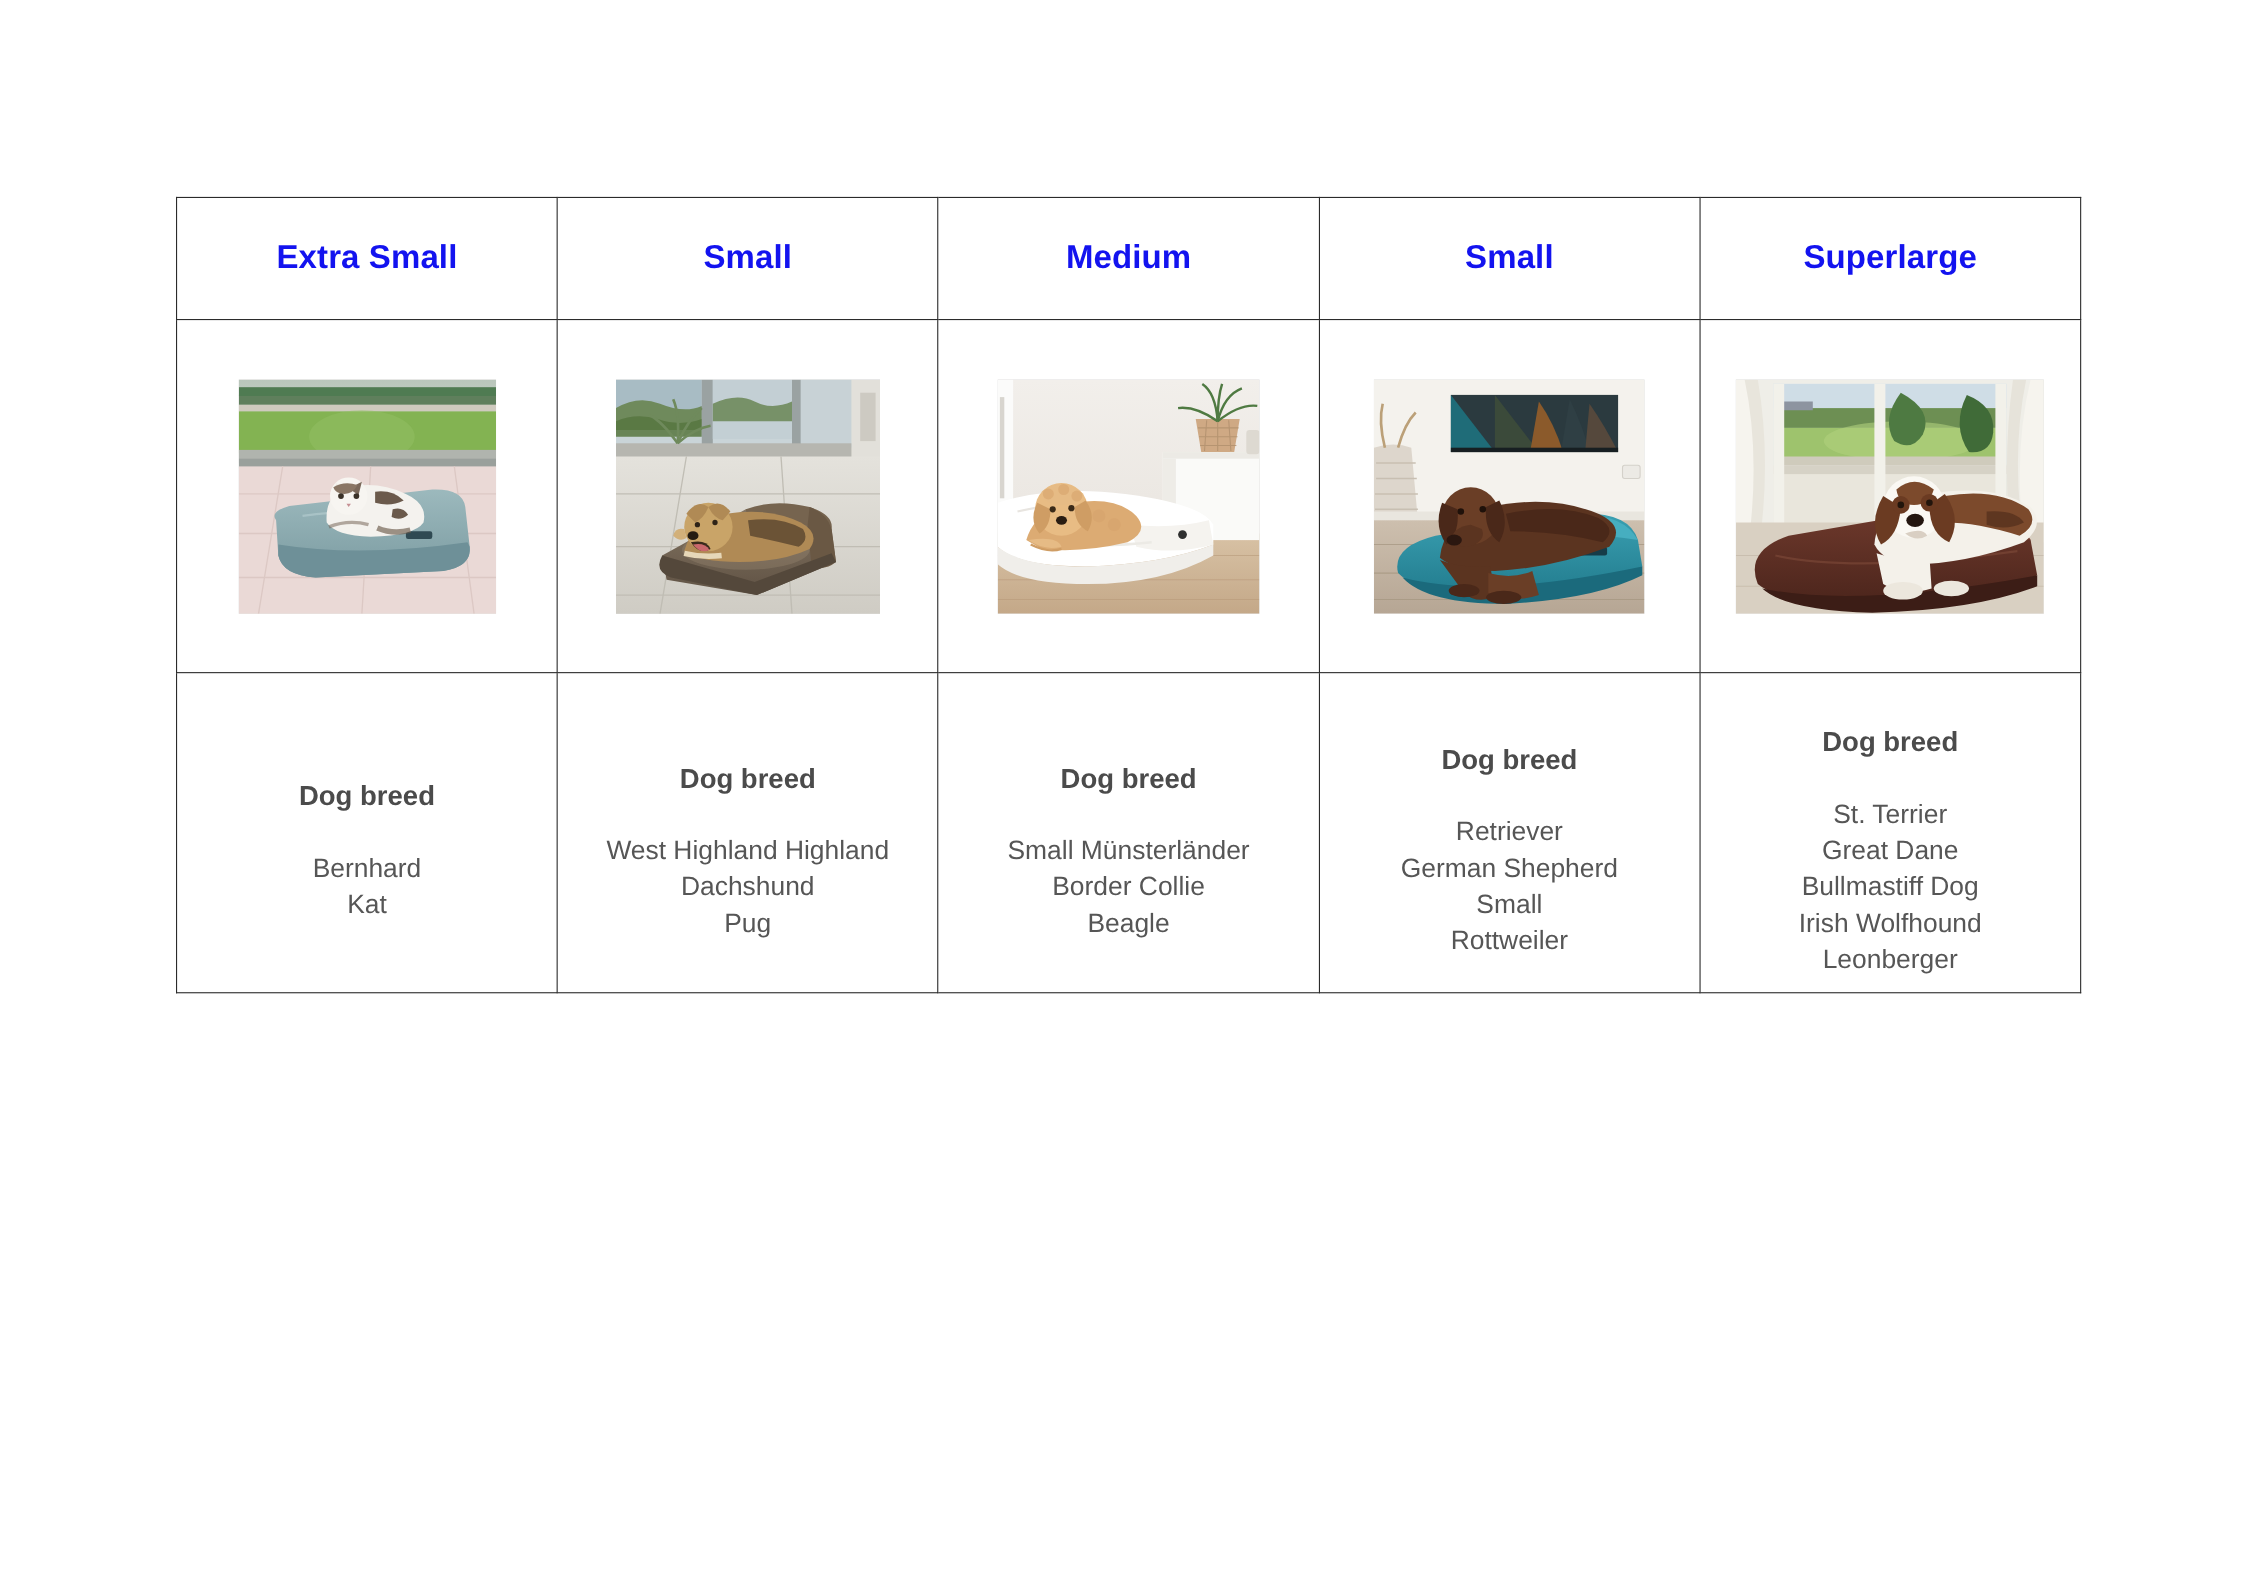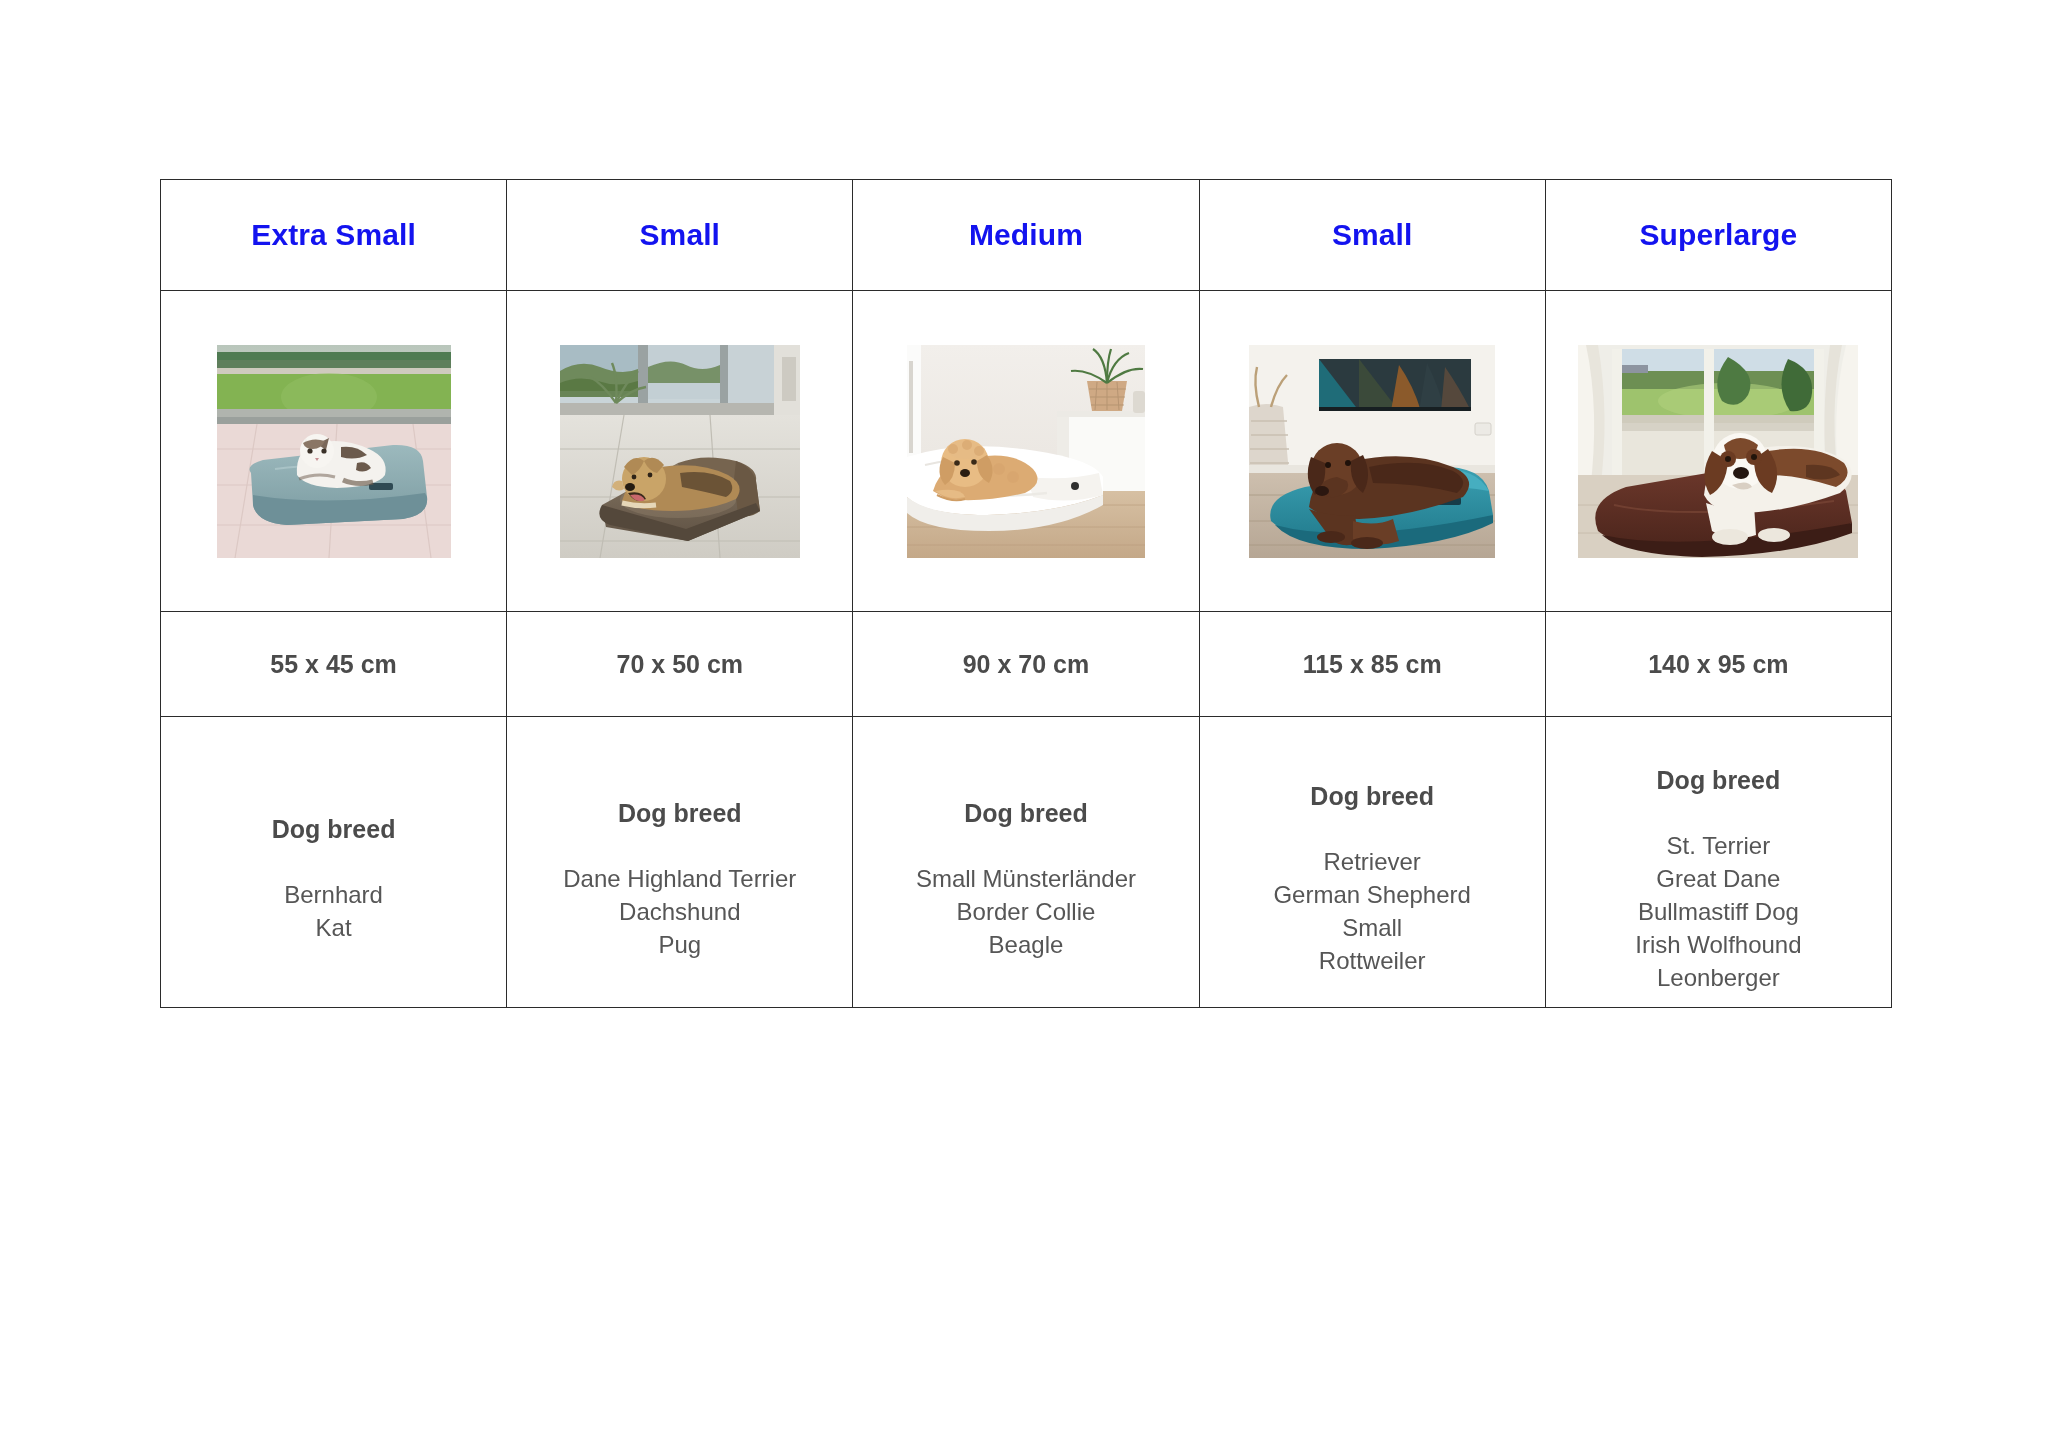--- a/index.html
+++ b/index.html
@@ -453,53 +453,36 @@
                 <path d="M154 140 q10 8 20 2 q-4 -8 -20 -2 Z" fill="#d9cfc3"></path>
                 <path d="M128 158 q22 8 48 2 l2 30 q-26 8 -44 -4 Z" fill="#f4f1ea"></path>
                 <ellipse cx="152" cy="192" rx="18" ry="8" fill="#ece7dd"></ellipse>
                 <ellipse cx="196" cy="190" rx="16" ry="7" fill="#ece7dd"></ellipse>
               </svg>
             </div>
           </div>
         </td>
       </tr>
 
-      <tr>
-        <td class="dim-cell">
-          <div class="dim-label">55 x 45 cm</div>
-        </td>
-        <td class="dim-cell">
-          <div class="dim-label">70 x 50 cm</div>
-        </td>
-        <td class="dim-cell">
-          <div class="dim-label">90 x 70 cm</div>
-        </td>
-        <td class="dim-cell">
-          <div class="dim-label">115 x 85 cm</div>
-        </td>
-        <td class="dim-cell">
-          <div class="dim-label">140 x 95 cm</div>
-        </td>
-      </tr>
 
       <tr>
         <td class="breed-cell">
           <div class="breed-inner">
             <div class="breed-title">Dog breed</div>
             <ul class="breed-list">
                 <li>Bernhard</li>
                 <li>Kat</li>
               </ul>
           </div>
         </td>
         <td class="breed-cell">
           <div class="breed-inner">
             <div class="breed-title">Dog breed</div>
             <ul class="breed-list">
-                <li>Dane Highland Terrier</li>
+                <li>West Highland Highland</li>
                 <li>Dachshund</li>
                 <li>Pug</li>
               </ul>
           </div>
         </td>
         <td class="breed-cell">
           <div class="breed-inner">
             <div class="breed-title">Dog breed</div>
             <ul class="breed-list">
                 <li>Small Münsterländer</li>

